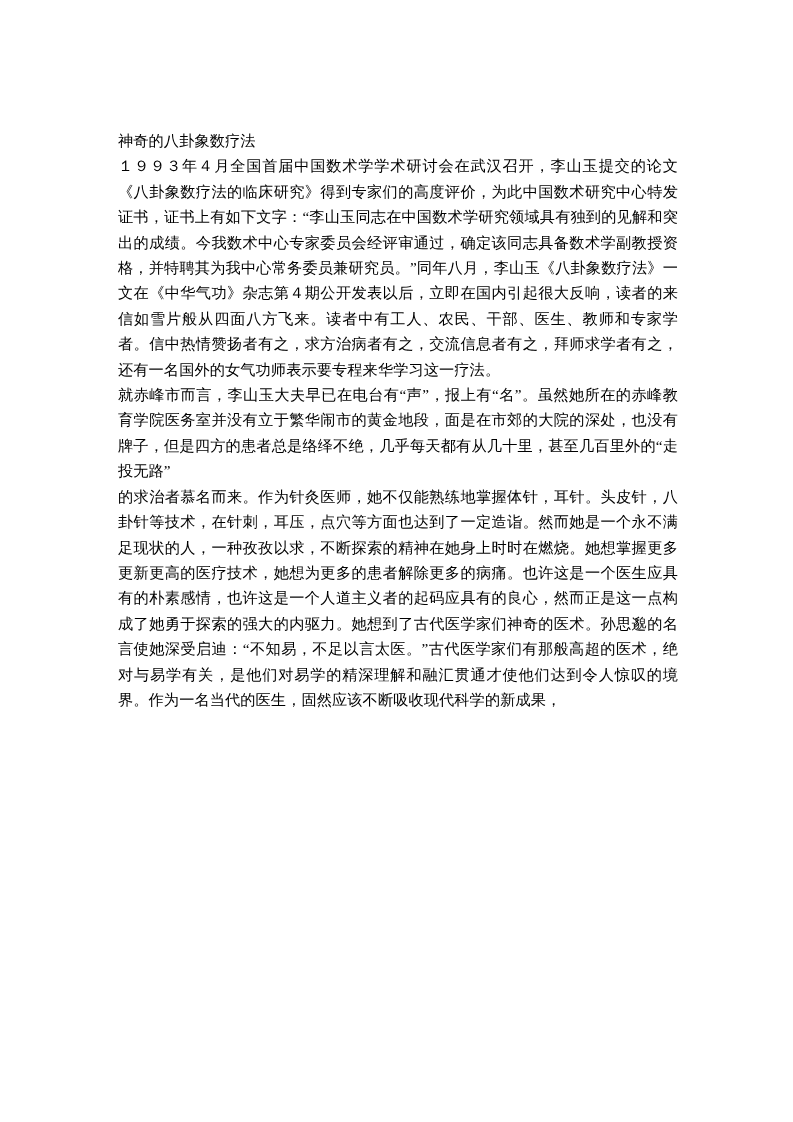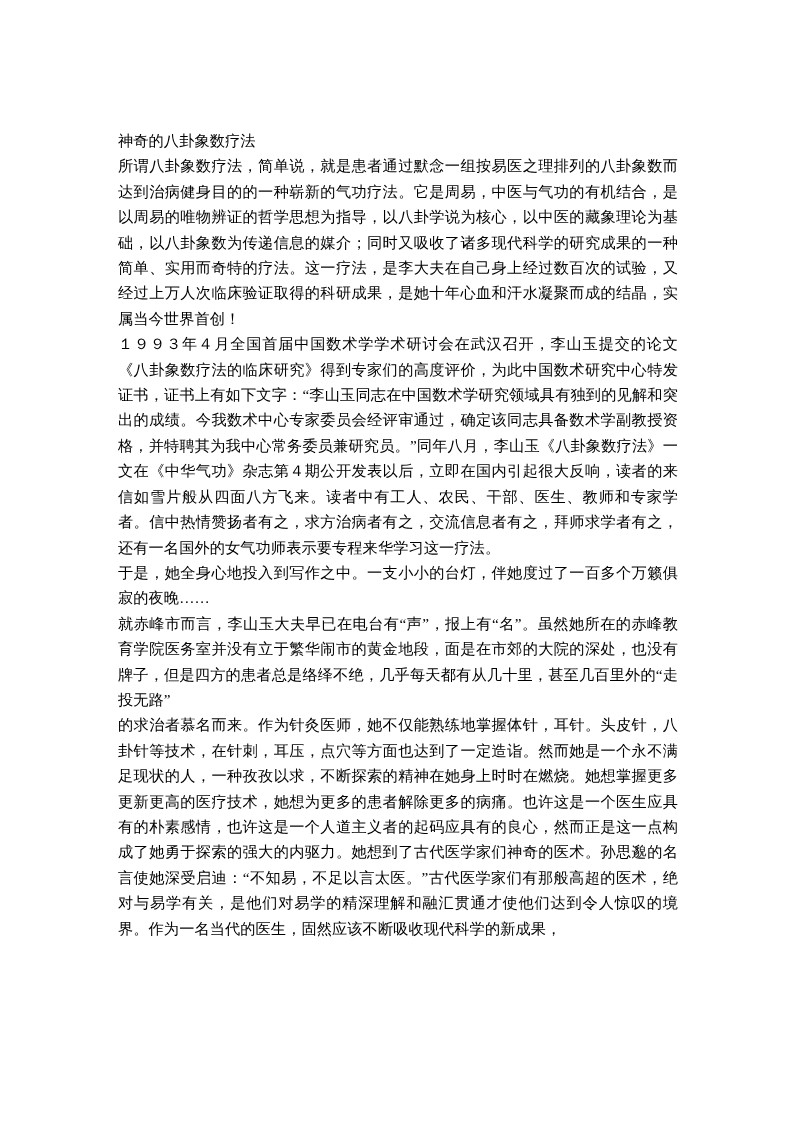--- a/index.html
+++ b/index.html
@@ -38,19 +38,17 @@
   .para + .para {
     margin-top: 0px;
   }
 </style>
 </head>
 <body>
 
 <div class="page">
   <div class="content">
     <p class="para">神奇的八卦象数疗法</p>
-    <p class="para">所谓八卦象数疗法，简单说，就是患者通过默念一组按易医之理排列的八卦象数而达到治病健身目的的一种崭新的气功疗法。它是周易，中医与气功的有机结合，是以周易的唯物辨证的哲学思想为指导，以八卦学说为核心，以中医的藏象理论为基础，以八卦象数为传递信息的媒介；同时又吸收了诸多现代科学的研究成果的一种简单、实用而奇特的疗法。这一疗法，是李大夫在自己身上经过数百次的试验，又经过上万人次临床验证取得的科研成果，是她十年心血和汗水凝聚而成的结晶，实属当今世界首创！</p>
     <p class="para">１９９３年４月全国首届中国数术学学术研讨会在武汉召开，李山玉提交的论文《八卦象数疗法的临床研究》得到专家们的高度评价，为此中国数术研究中心特发证书，证书上有如下文字：“李山玉同志在中国数术学研究领域具有独到的见解和突出的成绩。今我数术中心专家委员会经评审通过，确定该同志具备数术学副教授资格，并特聘其为我中心常务委员兼研究员。”同年八月，李山玉《八卦象数疗法》一文在《中华气功》杂志第４期公开发表以后，立即在国内引起很大反响，读者的来信如雪片般从四面八方飞来。读者中有工人、农民、干部、医生、教师和专家学者。信中热情赞扬者有之，求方治病者有之，交流信息者有之，拜师求学者有之，还有一名国外的女气功师表示要专程来华学习这一疗法。</p>
-    <p class="para">于是，她全身心地投入到写作之中。一支小小的台灯，伴她度过了一百多个万籁俱寂的夜晚……</p>
     <p class="para">就赤峰市而言，李山玉大夫早已在电台有“声”，报上有“名”。虽然她所在的赤峰教育学院医务室并没有立于繁华闹市的黄金地段，面是在市郊的大院的深处，也没有牌子，但是四方的患者总是络绎不绝，几乎每天都有从几十里，甚至几百里外的“走投无路”</p>
     <p class="para">的求治者慕名而来。作为针灸医师，她不仅能熟练地掌握体针，耳针。头皮针，八卦针等技术，在针刺，耳压，点穴等方面也达到了一定造诣。然而她是一个永不满足现状的人，一种孜孜以求，不断探索的精神在她身上时时在燃烧。她想掌握更多更新更高的医疗技术，她想为更多的患者解除更多的病痛。也许这是一个医生应具有的朴素感情，也许这是一个人道主义者的起码应具有的良心，然而正是这一点构成了她勇于探索的强大的内驱力。她想到了古代医学家们神奇的医术。孙思邈的名言使她深受启迪：“不知易，不足以言太医。”古代医学家们有那般高超的医术，绝对与易学有关，是他们对易学的精深理解和融汇贯通才使他们达到令人惊叹的境界。作为一名当代的医生，固然应该不断吸收现代科学的新成果，</p>
   </div>
 </div>
 
 </body></html>

